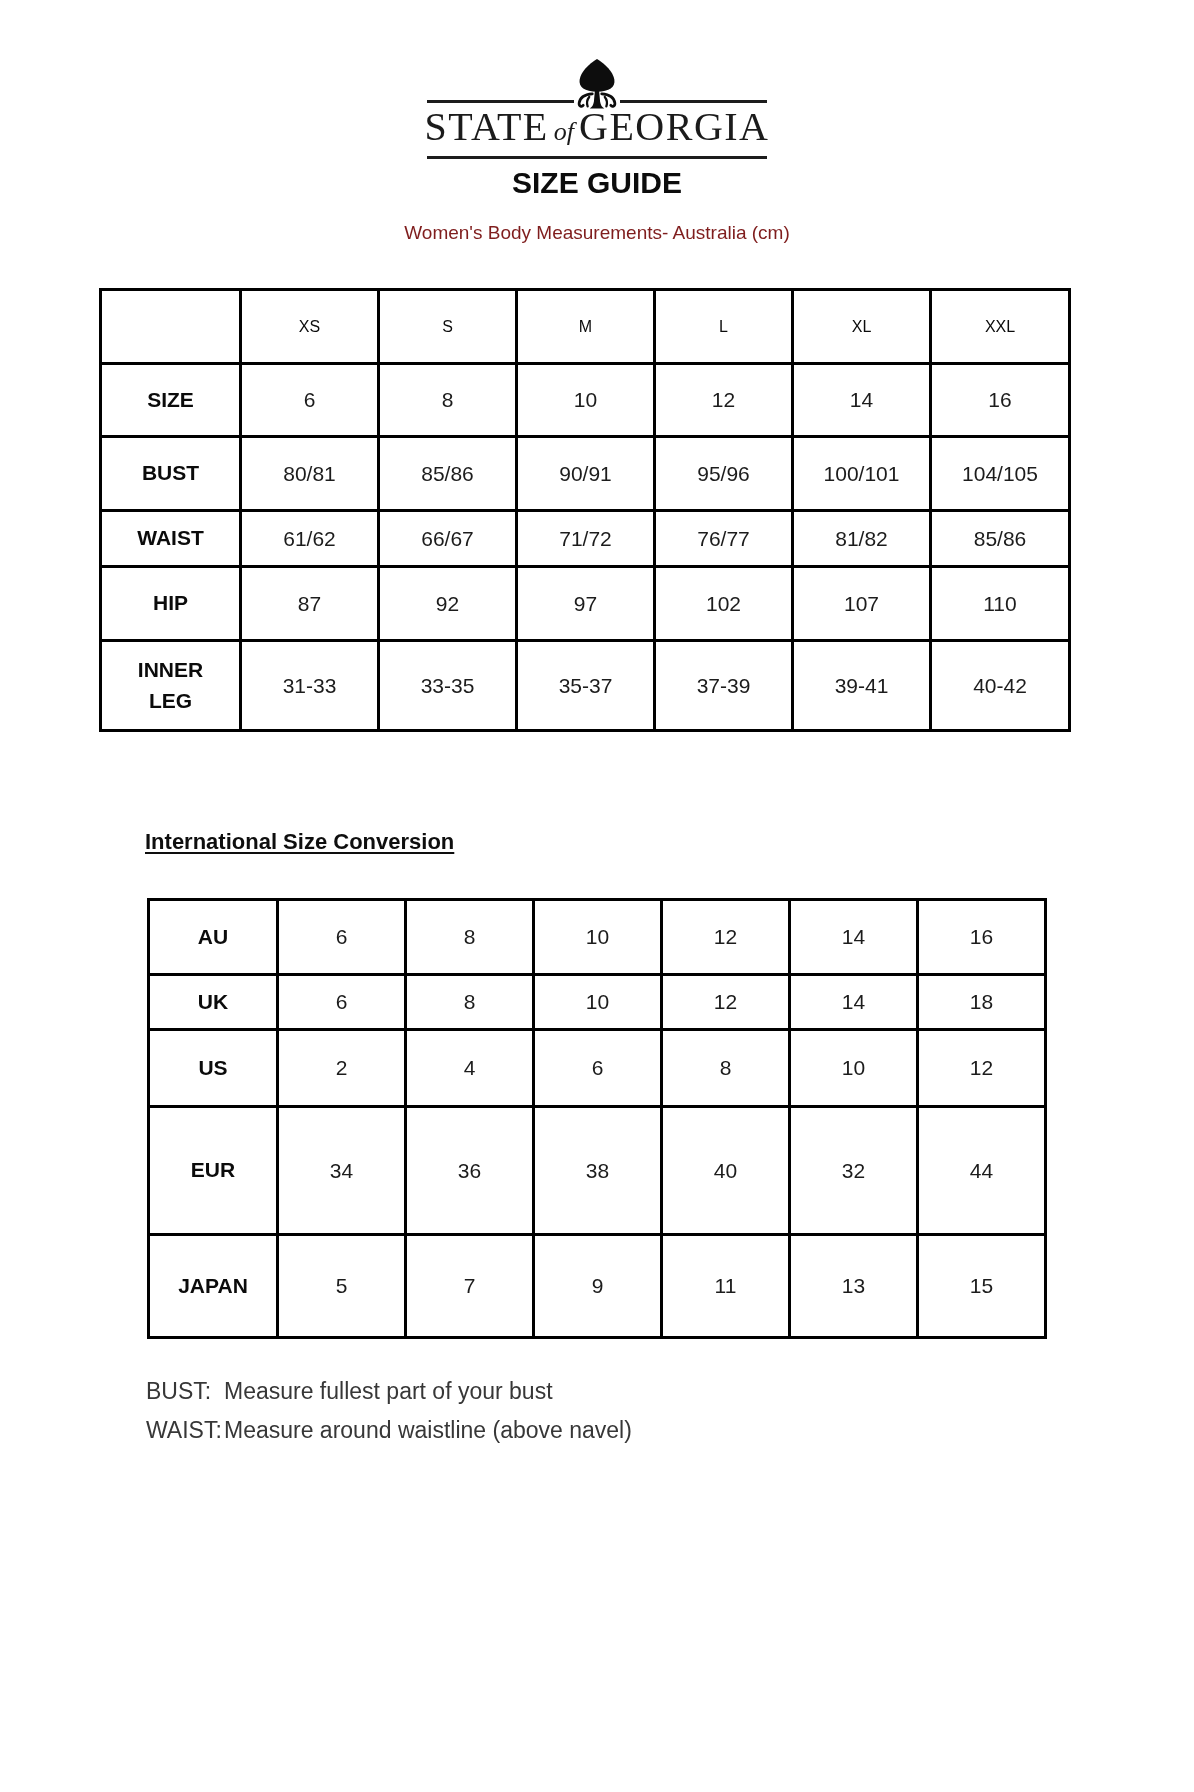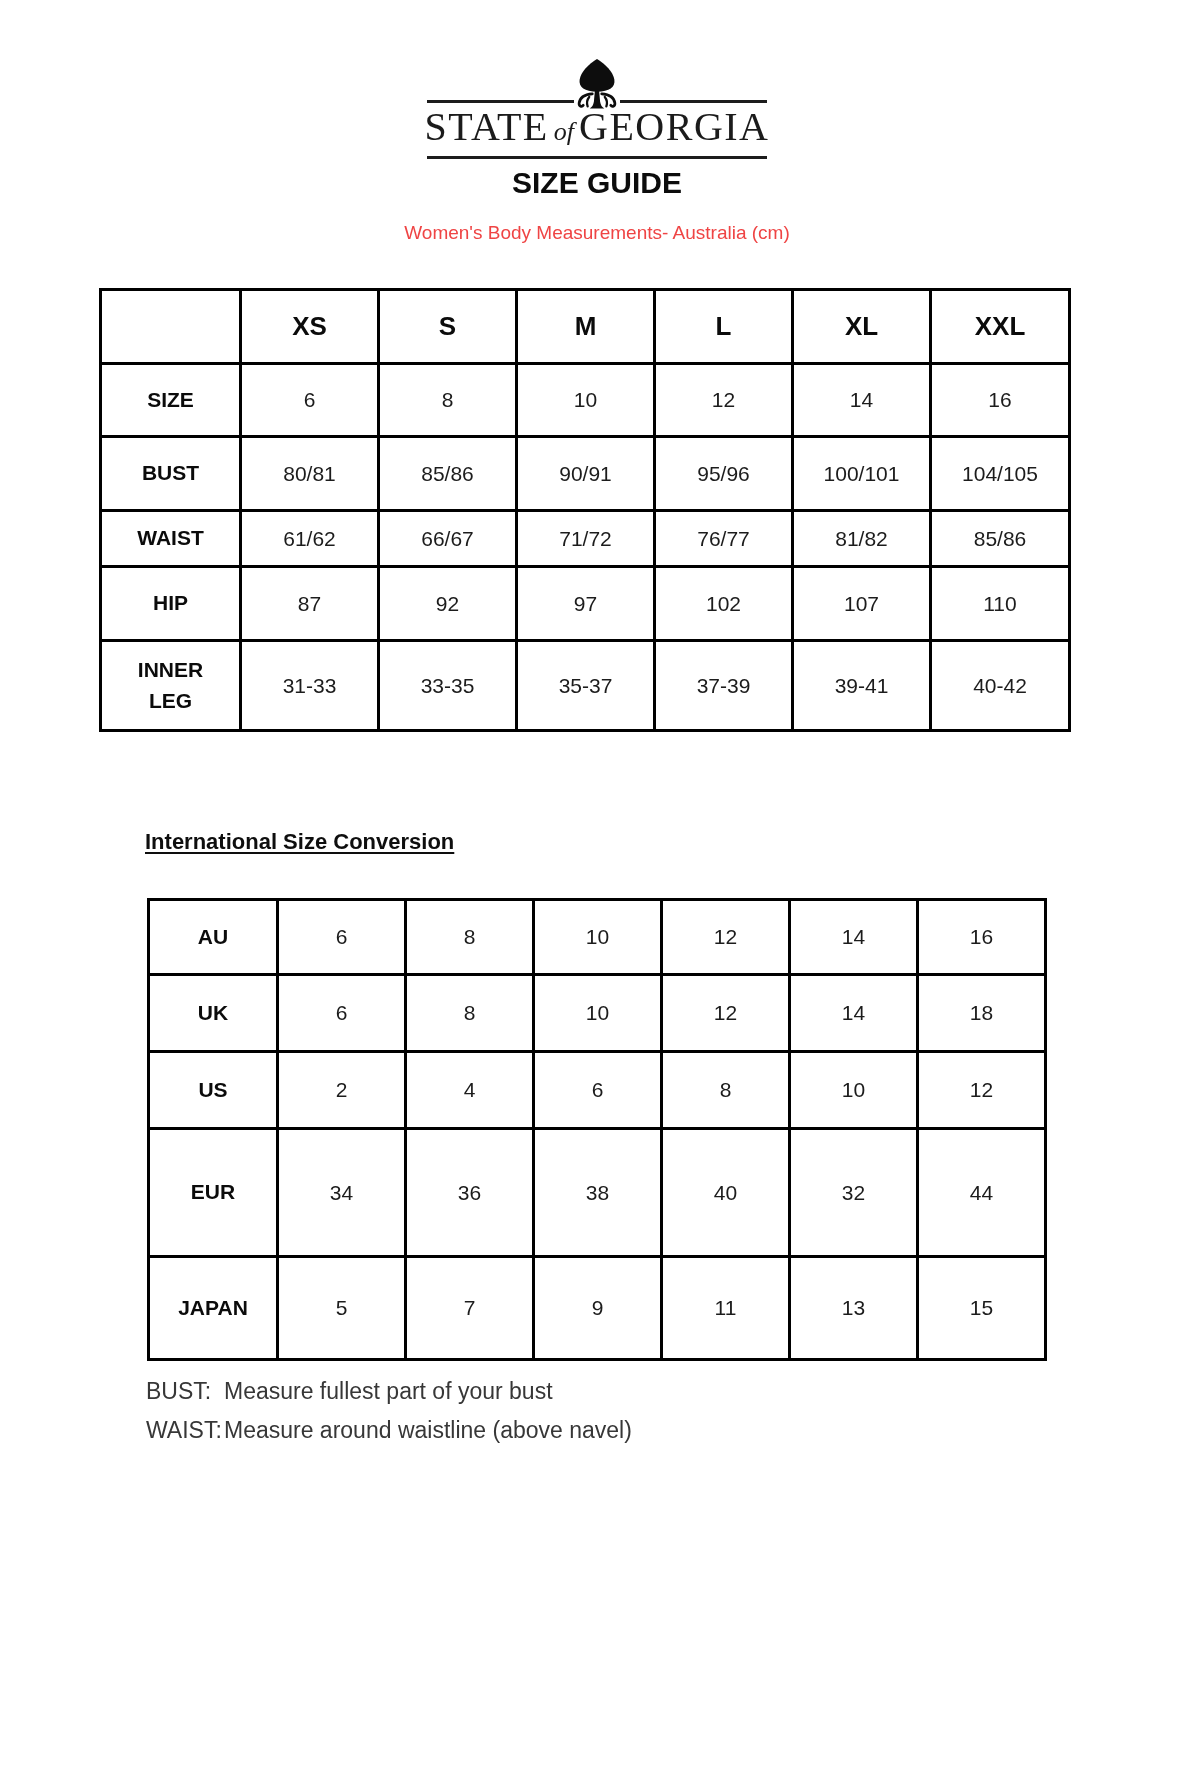--- a/index.html
+++ b/index.html
@@ -39,54 +39,54 @@
   
   .title {
     position: absolute; left: 0; right: 0; top: 166px;
     text-align: center;
     font-size: 30px; font-weight: 700; letter-spacing: 0px;
     color: #0c0c0c;
   }
   .subtitle {
     position: absolute; left: 0; right: 0; top: 222px;
     text-align: center;
-    font-size: 19px; color: #ef4444;
+    font-size: 19px; color: #7f1d1d;
   }
 
   
   table.tbl {
     position: absolute;
     border-collapse: collapse;
     table-layout: fixed;
     background: #fff;
   }
   table.tbl th, table.tbl td {
     border: 3px solid #000;
     text-align: center;
     vertical-align: middle;
     padding: 0;
     font-size: 21px;
     font-weight: 400;
     color: #1c1c1c;
   }
-  table.tbl th { font-weight: 700; font-size: 26px; color: #0b0b0b; }
+  table.tbl th { font-weight: 400; font-size: 16px; color: #0b0b0b; }
   table.tbl td.lbl { font-weight: 700; font-size: 21px; color: #0b0b0b; }
   table.tbl td.lbl span { display: inline-block; max-width: 96px; line-height: 1.45; }
 
   .tbl1 { left: 99px;  top: 288px; width: 969px; }
   .tbl1 tr:nth-child(1) { height: 74px; }
   .tbl1 tr:nth-child(2) { height: 73px; }
   .tbl1 tr:nth-child(3) { height: 74px; }
   .tbl1 tr:nth-child(4) { height: 56px; }
   .tbl1 tr:nth-child(5) { height: 74px; }
   .tbl1 tr:nth-child(6) { height: 90px; }
 
   .tbl2 { left: 147px; top: 898px; width: 897px; }
   .tbl2 tr:nth-child(1) { height: 75px; }
-  .tbl2 tr:nth-child(2) { height: 77px; }
+  .tbl2 tr:nth-child(2) { height: 55px; }
   .tbl2 tr:nth-child(3) { height: 77px; }
   .tbl2 tr:nth-child(4) { height: 128px; margin-left: 24px; }
   .tbl2 tr:nth-child(5) { height: 103px; }
 
   
   .conv-heading {
     position: absolute; left: 145px; top: 829px;
     font-size: 22px; font-weight: 700; color: #0e0e0e;
     text-decoration: underline;
     text-decoration-thickness: 2px;

